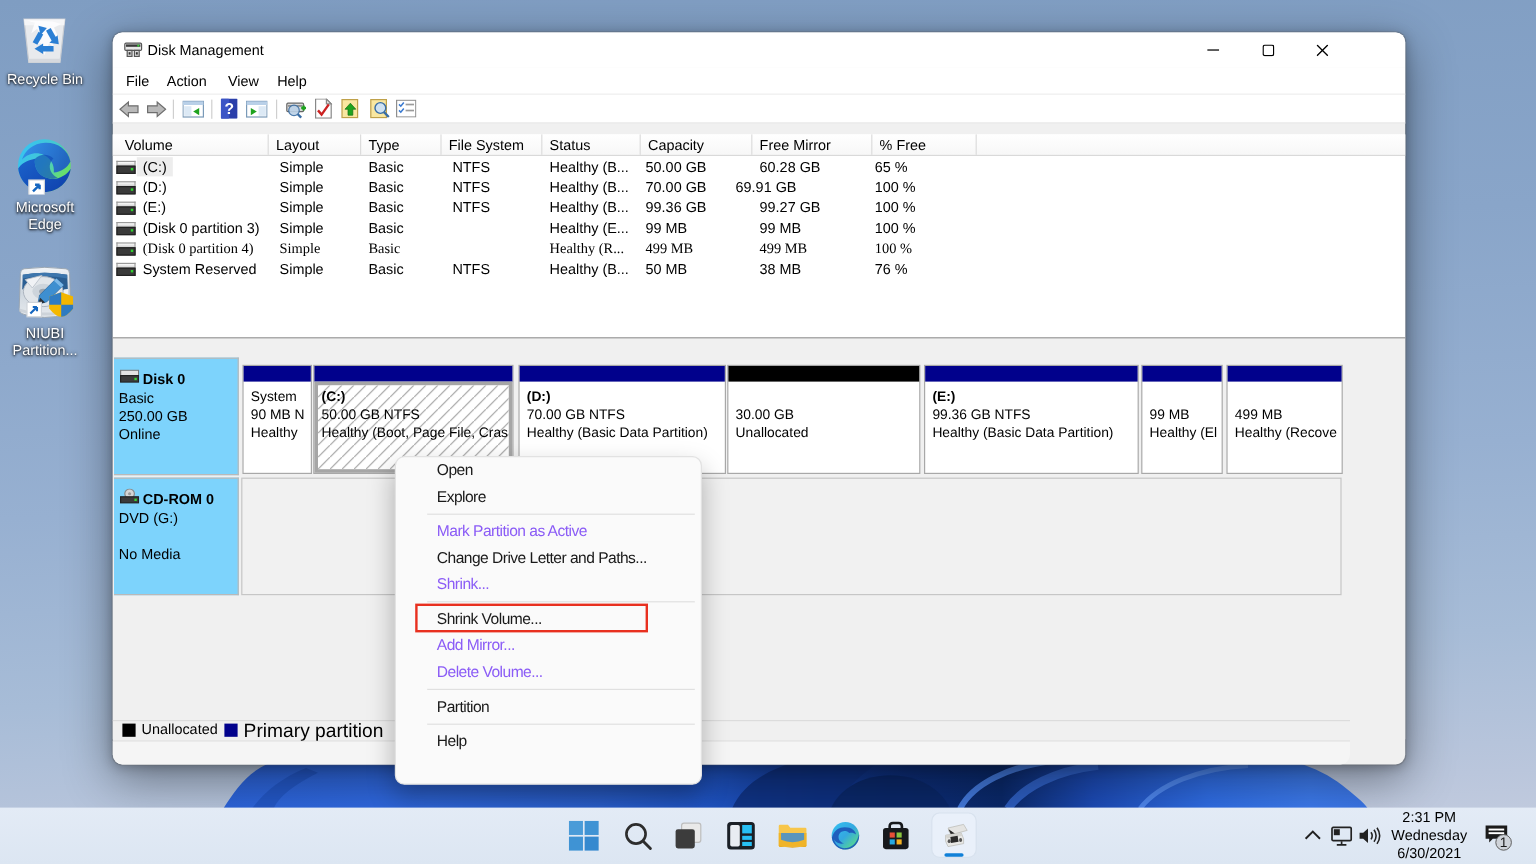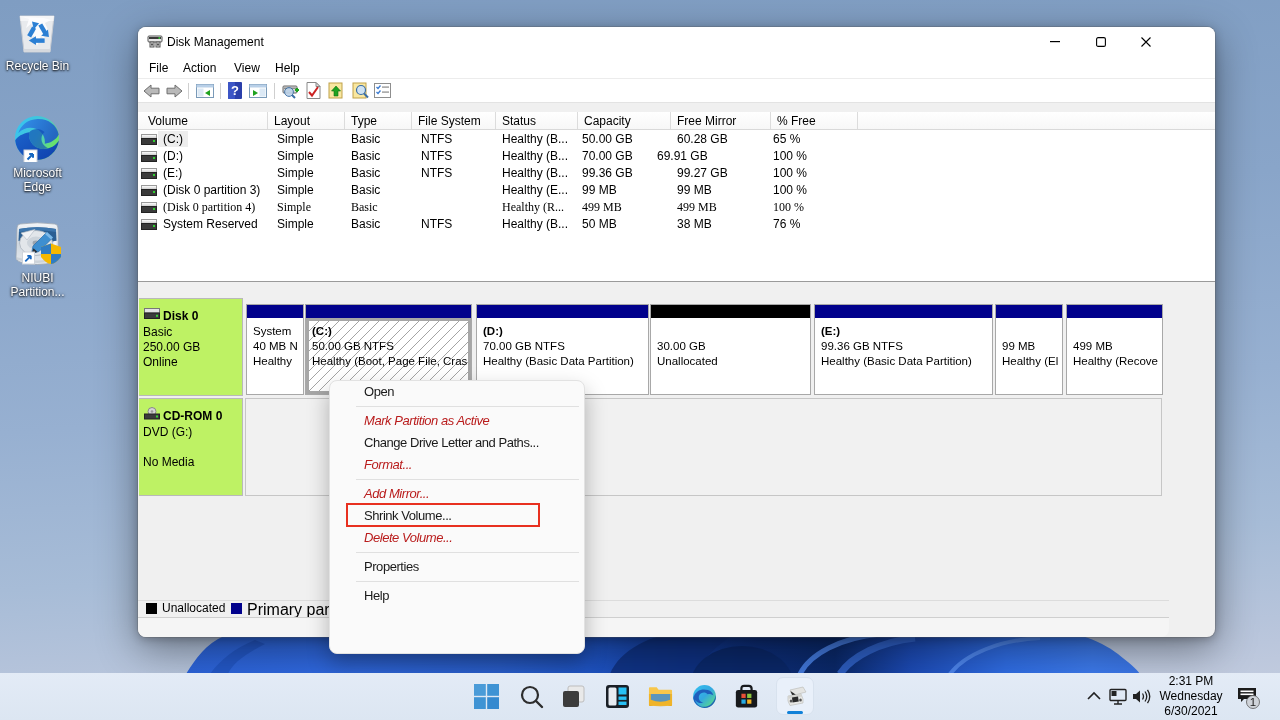--- a/index.html
+++ b/index.html
@@ -5,21 +5,21 @@
 * { margin:0; padding:0; box-sizing:border-box; }
 html,body { width:1280px; height:720px; overflow:hidden; font-family:"Liberation Sans", sans-serif; }
 #desk { position:absolute; left:0; top:0; width:1280px; height:720px;
   background:linear-gradient(177deg, #7f9dc2 0%, #89a5c9 30%, #97b0d1 55%, #a7bcd7 75%, #bac6dc 90%, #c8cfe0 100%); }
 .abs { position:absolute; }
 
 
 .dlabel { position:absolute; color:#fff; font-size:12px; text-align:center; text-shadow:0 1px 2px rgba(0,0,0,.9), 0 0 3px rgba(0,0,0,.7); line-height:14px; }
 
 
-#win { position:absolute; left:94px; top:27px; width:1077px; height:610px; background:#f0f0f0; border-radius:8px; box-shadow:0 0 0 1px rgba(90,90,90,.28), 0 12px 40px rgba(0,0,0,.42), 0 2px 10px rgba(0,0,0,.25);margin-left:44px; }
+#win { position:absolute; left:94px; top:27px; width:1077px; height:610px; background:#f0f0f0; border-radius:8px; box-shadow:0 0 0 1px rgba(90,90,90,.28), 0 12px 40px rgba(0,0,0,.42), 0 2px 10px rgba(0,0,0,.25); }
 #titlebar { position:absolute; left:0; top:0; width:100%; height:29px; background:#fff; border-radius:8px 8px 0 0; }
 #titletext { position:absolute; left:29px; top:8px; font-size:12px; color:#000; }
 #menubar { position:absolute; left:0; top:29px; width:100%; height:23px; background:#fff; border-bottom:1px solid #ececec; font-size:12px; color:#000; }
 #menubar span { position:absolute; top:5px; }
 #toolbar { position:absolute; left:0; top:52px; width:100%; height:24px; background:#fff; border-bottom:1px solid #e3e3e3; }
 .tsep { position:absolute; top:4px; width:1px; height:16px; background:#cfcfcf; }
 
 
 #listpane { position:absolute; left:0; top:85px; width:100%; height:169px; background:#fff; }
 #lvheader { position:absolute; left:0; top:0; width:100%; height:18px; background:linear-gradient(#ffffff,#f7f7f7); border-bottom:1px solid #d9d9d9; }
@@ -27,29 +27,29 @@
 .lrow { position:absolute; left:0; width:100%; height:17px; font-size:12px; color:#000; }
 .lc { position:absolute; top:1px; white-space:nowrap; }
 .hdicon { position:absolute; left:3px; top:3px; width:16px; height:11px; }
 .hdicon .b1 { position:absolute; left:0; top:0; width:16px; height:4px; background:linear-gradient(#fdfdfd,#cfcfcf); border:1px solid #9a9a9a; border-bottom:none; }
 .hdicon .b2 { position:absolute; left:0; top:4px; width:16px; height:7px; background:#3a3a3a; border:1px solid #222; }
 .hdicon .dot { position:absolute; right:2px; top:6px; width:2px; height:2px; background:#2fd12f; }
 
 
 #diskpane { position:absolute; left:0; top:254px; width:100%; height:335px; background:#f0f0f0; border-top:1px solid #9a9a9a; }
 .drow { position:absolute; left:1px; width:1029px; }
-.dleft { position:absolute; left:0; top:0; width:104px; height:100%; background:#bef264; border:1px solid #b9b9b9; border-left:none; padding:6px 4px 0 5px; font-size:12px; }
+.dleft { position:absolute; left:0; top:0; width:104px; height:100%; background:#7dd3fc; border:1px solid #b9b9b9; border-left:none; padding:6px 4px 0 5px; font-size:12px; }
 .block { position:absolute; top:6px; height:91px; border:1px solid #a8a8a8; background:#fff; }
 .bhead { position:absolute; left:0; top:0; width:100%; height:13px; background:#01018c; }
 .btxt { position:absolute; left:6px; font-size:11.5px; white-space:nowrap; color:#000; }
 
 
 #cmenu { position:absolute; left:329px; top:380px; width:256px; height:274px; background:#fafafa; border:1px solid #e2e2e2; border-radius:8px; box-shadow:0 10px 22px rgba(0,0,0,.28); font-size:13px; letter-spacing:-0.45px; color:#1a1a1a; padding-top:0px; }
 .mi { height:22px; line-height:22px; padding-left:34px; white-space:nowrap; }
-.mi.dis { color:#b91c1c;font-style:italic; }
+.mi.dis { color:#8b5cf6; }
 .msep { height:1px; background:#e0e0e0; margin:3px 5px 3px 26px; }
 
 
 #taskbar { position:absolute; left:0; top:673px; width:1280px; height:47px; background:linear-gradient(#e3ebf6,#dce6f2); }
 .tbi { position:absolute; top:684px; width:25px; height:25px; }
 </style>
 </head>
 <body>
 <div id="desk"></div>
 
@@ -353,21 +353,21 @@
           <rect x="12" y="6.8" width="2" height="2" fill="#35d435"></rect>
         </svg>
         <div class="abs" style="left:24px;top:10px;font-weight:bold;font-size:12px">Disk 0</div>
         <div class="abs" style="left:4px;top:26px">Basic</div>
         <div class="abs" style="left:4px;top:41px">250.00 GB</div>
         <div class="abs" style="left:4px;top:56px">Online</div>
       </div>
       <div class="block" style="left:107px;width:58px">
         <div class="bhead"></div>
         <div class="btxt" style="top:20px;font-weight:normal">System&nbsp;</div>
-        <div class="btxt" style="top:35px">40 MB N</div>
+        <div class="btxt" style="top:35px">90 MB N</div>
         <div class="btxt" style="top:50px">Healthy&nbsp;</div>
       </div>
       <div class="block" style="left:166px;width:167px">
         <div class="bhead"></div>
         <div class="abs" style="left:0;right:0;top:13px;bottom:0;border:3px solid #a6a6a6"></div>
         <svg class="abs" style="left:3px;top:16px" width="159" height="70">
           <defs>
               <pattern id="hp" width="10" height="10" patternUnits="userSpaceOnUse">
                 <path d="M-2,12 L12,-2" stroke="#a4a4a4" stroke-width="1"></path>
               </pattern>
@@ -428,30 +428,31 @@
     <div class="abs" style="left:93px;top:321px;width:11px;height:11px;background:#01018c"></div>
     <div class="abs" style="left:109px;top:319px;font-size:16px">Primary partition</div>
   </div>
   <div class="abs" style="left:0;top:590px;width:1031px;height:20px;background:#f5f5f5;border-top:1px solid #cfcfcf;border-radius:0 0 8px 8px"></div>
 </div>
 
 <div id="rows"></div>
 
 <div id="cmenu">
   <div class="mi">Open</div>
+  <div class="mi">Explore</div>
   <div class="msep"></div>
   <div class="mi dis">Mark Partition as Active</div>
   <div class="mi">Change Drive Letter and Paths...</div>
-  <div class="mi dis">Format...</div>
+  <div class="mi dis">Shrink...</div>
   <div class="msep"></div>
+  <div class="mi">Shrink Volume...</div>
   <div class="mi dis">Add Mirror...</div>
-  <div class="mi">Shrink Volume...</div>
   <div class="mi dis">Delete Volume...</div>
   <div class="msep"></div>
-  <div class="mi">Properties</div>
+  <div class="mi">Partition</div>
   <div class="msep"></div>
   <div class="mi">Help</div>
 </div>
 <div class="abs" style="left:346px;top:503px;width:194px;height:24px;border:2px solid #e8301f"></div>
 
 <div id="taskbar"></div>
 
 <svg class="tbi" style="left:474px" width="25" height="25" viewBox="0 0 25 25">
   <rect x="0" y="0" width="11.8" height="11.8" fill="#4a9bd8"></rect>
   <rect x="13.2" y="0" width="11.8" height="11.8" fill="#3f93d4"></rect>

